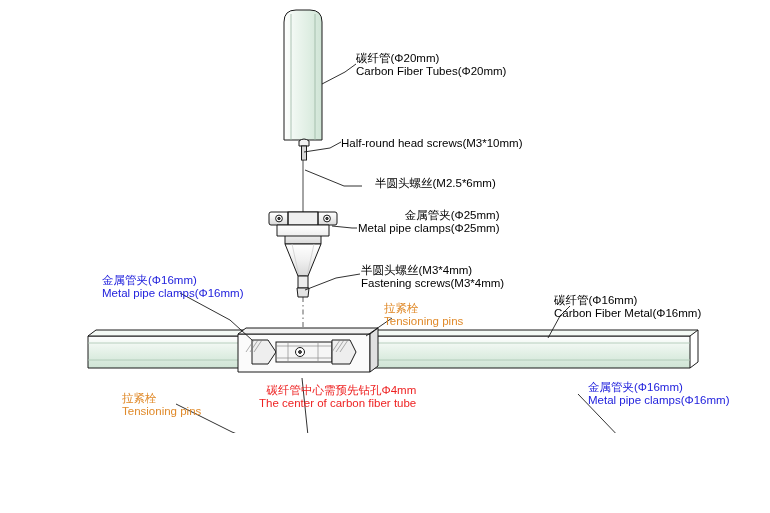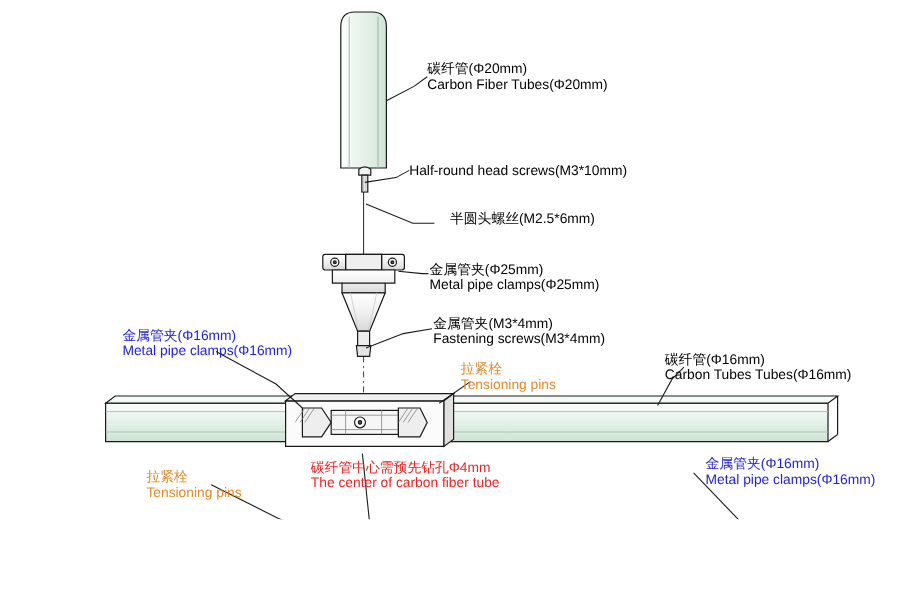--- a/index.html
+++ b/index.html
@@ -29,21 +29,21 @@
     white-space: nowrap;
     line-height: 1.15;
     font-size: 11.5px;
   }
   .lbl .l1, .lbl .l2, .lbl .l3 {
     display: block;
   }
   .black { color: #000000; }
   .blue  { color: #2222dd; margin-left: 34px; }
   .orange{ color: #e08a2a; }
-  .red   { color: #ee2222; }
+  .red   { color: #ee2222; text-align: right; }
 </style>
 </head>
 <body>
 
 <div id="stage">
 
   <svg class="layer" viewBox="0 0 770 513">
     <defs>
       <linearGradient id="tubeGrad" x1="0" y1="0" x2="0" y2="1">
         <stop offset="0%" stop-color="#ffffff"></stop>
@@ -191,43 +191,43 @@
   </div>
 
   <div class="lbl black" style="left:341px; top:137px;">
     <span class="l2">Half-round head screws(M3*10mm)</span>
   </div>
 
   <div class="lbl black" style="left:343px; top:177px;margin-left:32px;">
     <span class="l1">半圆头螺丝(M2.5*6mm)</span>
   </div>
 
-  <div class="lbl black" style="left:358px; top:219px;">
+  <div class="lbl black" style="left:358px; top:209px;text-align:right;">
     <span class="l1">金属管夹(Φ25mm)</span>
     <span class="l2">Metal pipe clamps(Φ25mm)</span>
   </div>
 
   <div class="lbl black" style="left:361px; top:264px;">
-    <span class="l1">金属管夹(M3*4mm)</span>
+    <span class="l1">半圆头螺丝(M3*4mm)</span>
     <span class="l2">Fastening screws(M3*4mm)</span>
   </div>
 
   <div class="lbl blue" style="left:68px; top:274px;">
     <span class="l1">金属管夹(Φ16mm)</span>
     <span class="l2">Metal pipe clamps(Φ16mm)</span>
   </div>
 
   <div class="lbl orange" style="left:384px; top:302px;">
     <span class="l1">拉紧栓</span>
     <span class="l2">Tensioning pins</span>
   </div>
 
   <div class="lbl black" style="left:554px; top:294px;">
     <span class="l1">碳纤管(Φ16mm)</span>
-    <span class="l2">Carbon Tubes Tubes(Φ16mm)</span>
+    <span class="l2">Carbon Fiber Metal(Φ16mm)</span>
   </div>
 
   <div class="lbl orange" style="left:122px; top:392px;">
     <span class="l1">拉紧栓</span>
     <span class="l2">Tensioning pins</span>
   </div>
 
   <div class="lbl blue" style="left:554px; top:381px;">
     <span class="l1">金属管夹(Φ16mm)</span>
     <span class="l2">Metal pipe clamps(Φ16mm)</span>

